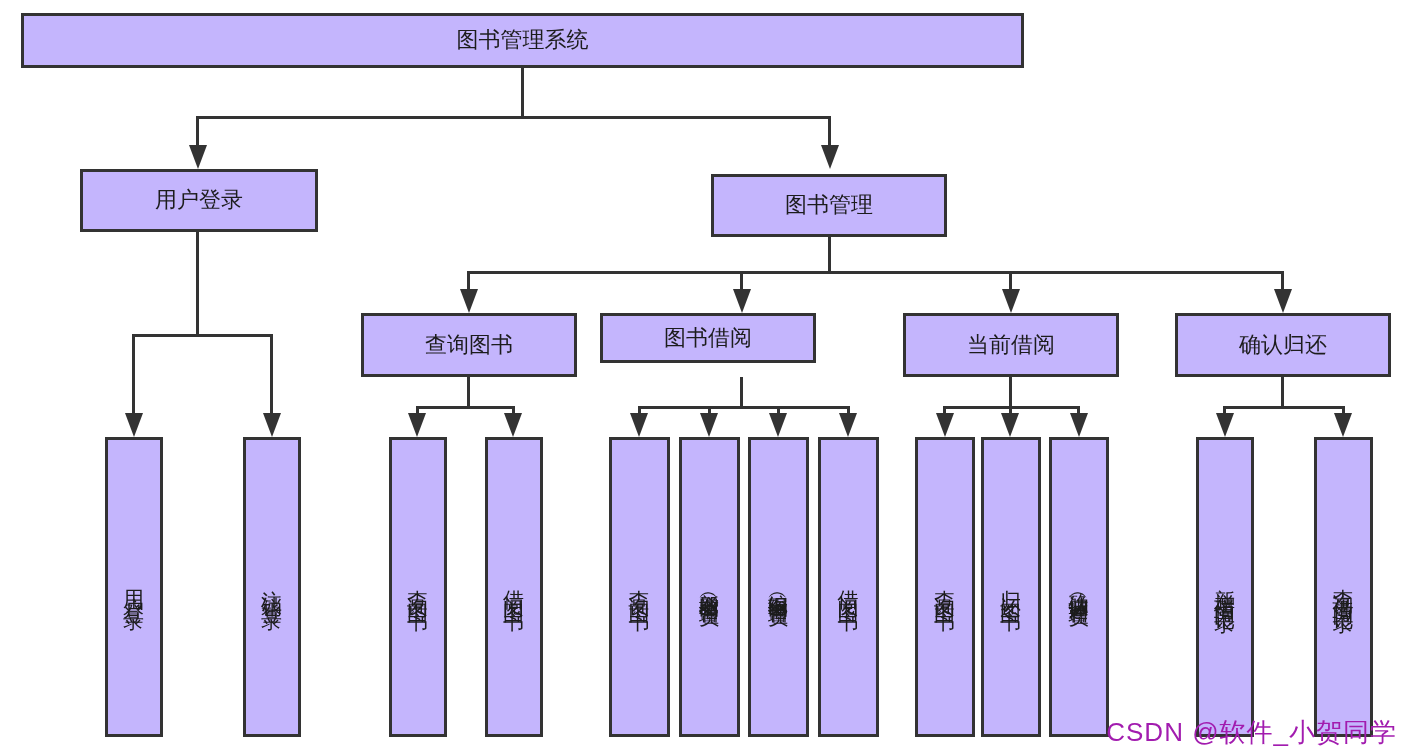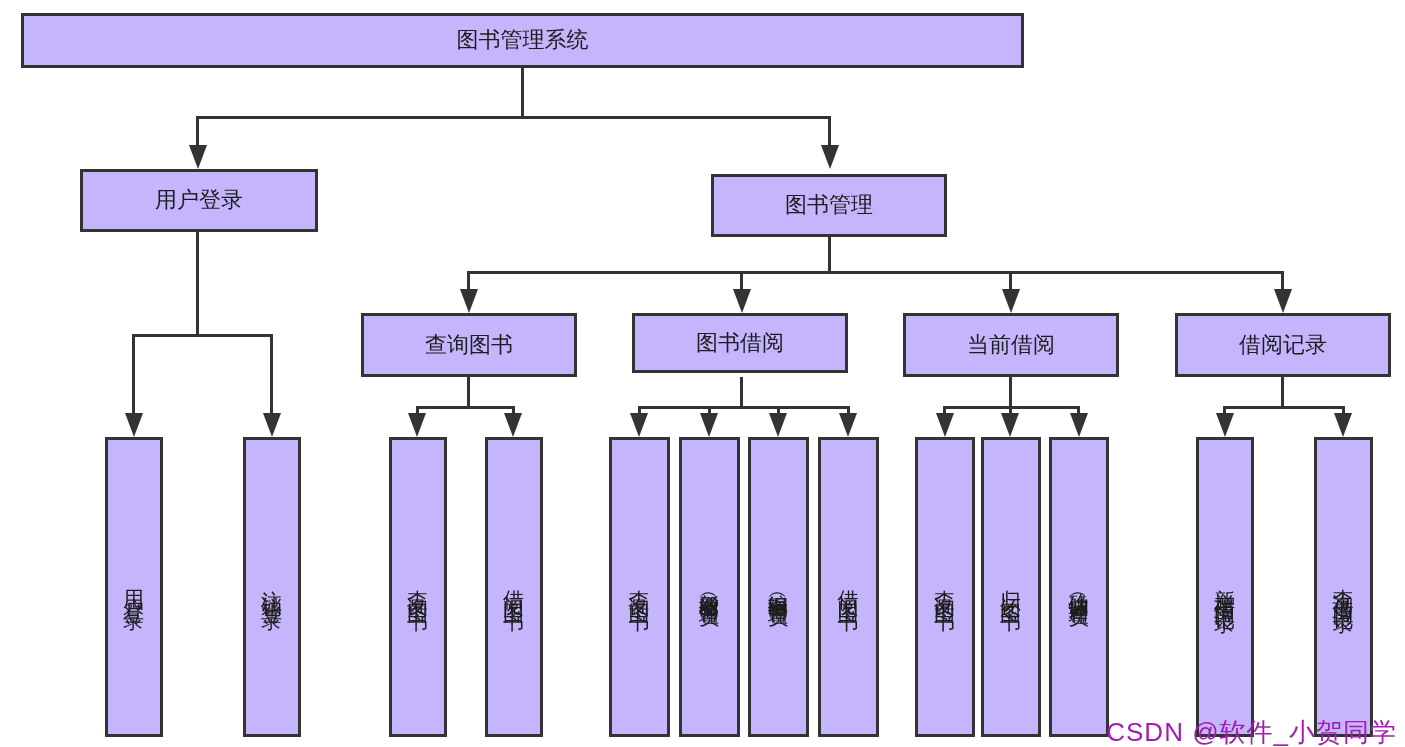--- a/index.html
+++ b/index.html
@@ -91,23 +91,23 @@
   <div class="vl" style="left:1342px;top:406px;height:11px"></div>
   <div class="ah" style="left:1216px;top:413px"></div>
   <div class="ah" style="left:1334px;top:413px"></div>
 
   <div class="box" style="left:21px;top:13px;width:1003px;height:55px">图书管理系统</div>
 
   <div class="box" style="left:80px;top:169px;width:238px;height:63px">用户登录</div>
   <div class="box" style="left:711px;top:174px;width:236px;height:63px">图书管理</div>
 
   <div class="box" style="left:361px;top:313px;width:216px;height:64px">查询图书</div>
-  <div class="box" style="left:632px;top:313px;width:216px;height:60px">图书借阅</div>
+  <div class="box" style="left:600px;top:313px;width:216px;height:50px">图书借阅</div>
   <div class="box" style="left:903px;top:313px;width:216px;height:64px">当前借阅</div>
-  <div class="box" style="left:1175px;top:313px;width:216px;height:64px">借阅记录</div>
+  <div class="box" style="left:1175px;top:313px;width:216px;height:64px">确认归还</div>
 
   <div class="box" style="left:105px;top:437px;width:58px;height:300px">
     <span class="vtext">用户登录</span>
   </div>
   <div class="box" style="left:243px;top:437px;width:58px;height:300px">
     <span class="vtext">注销登录</span>
   </div>
 
   <div class="box" style="left:389px;top:437px;width:58px;height:300px">
     <span class="vtext">查询图书</span>

